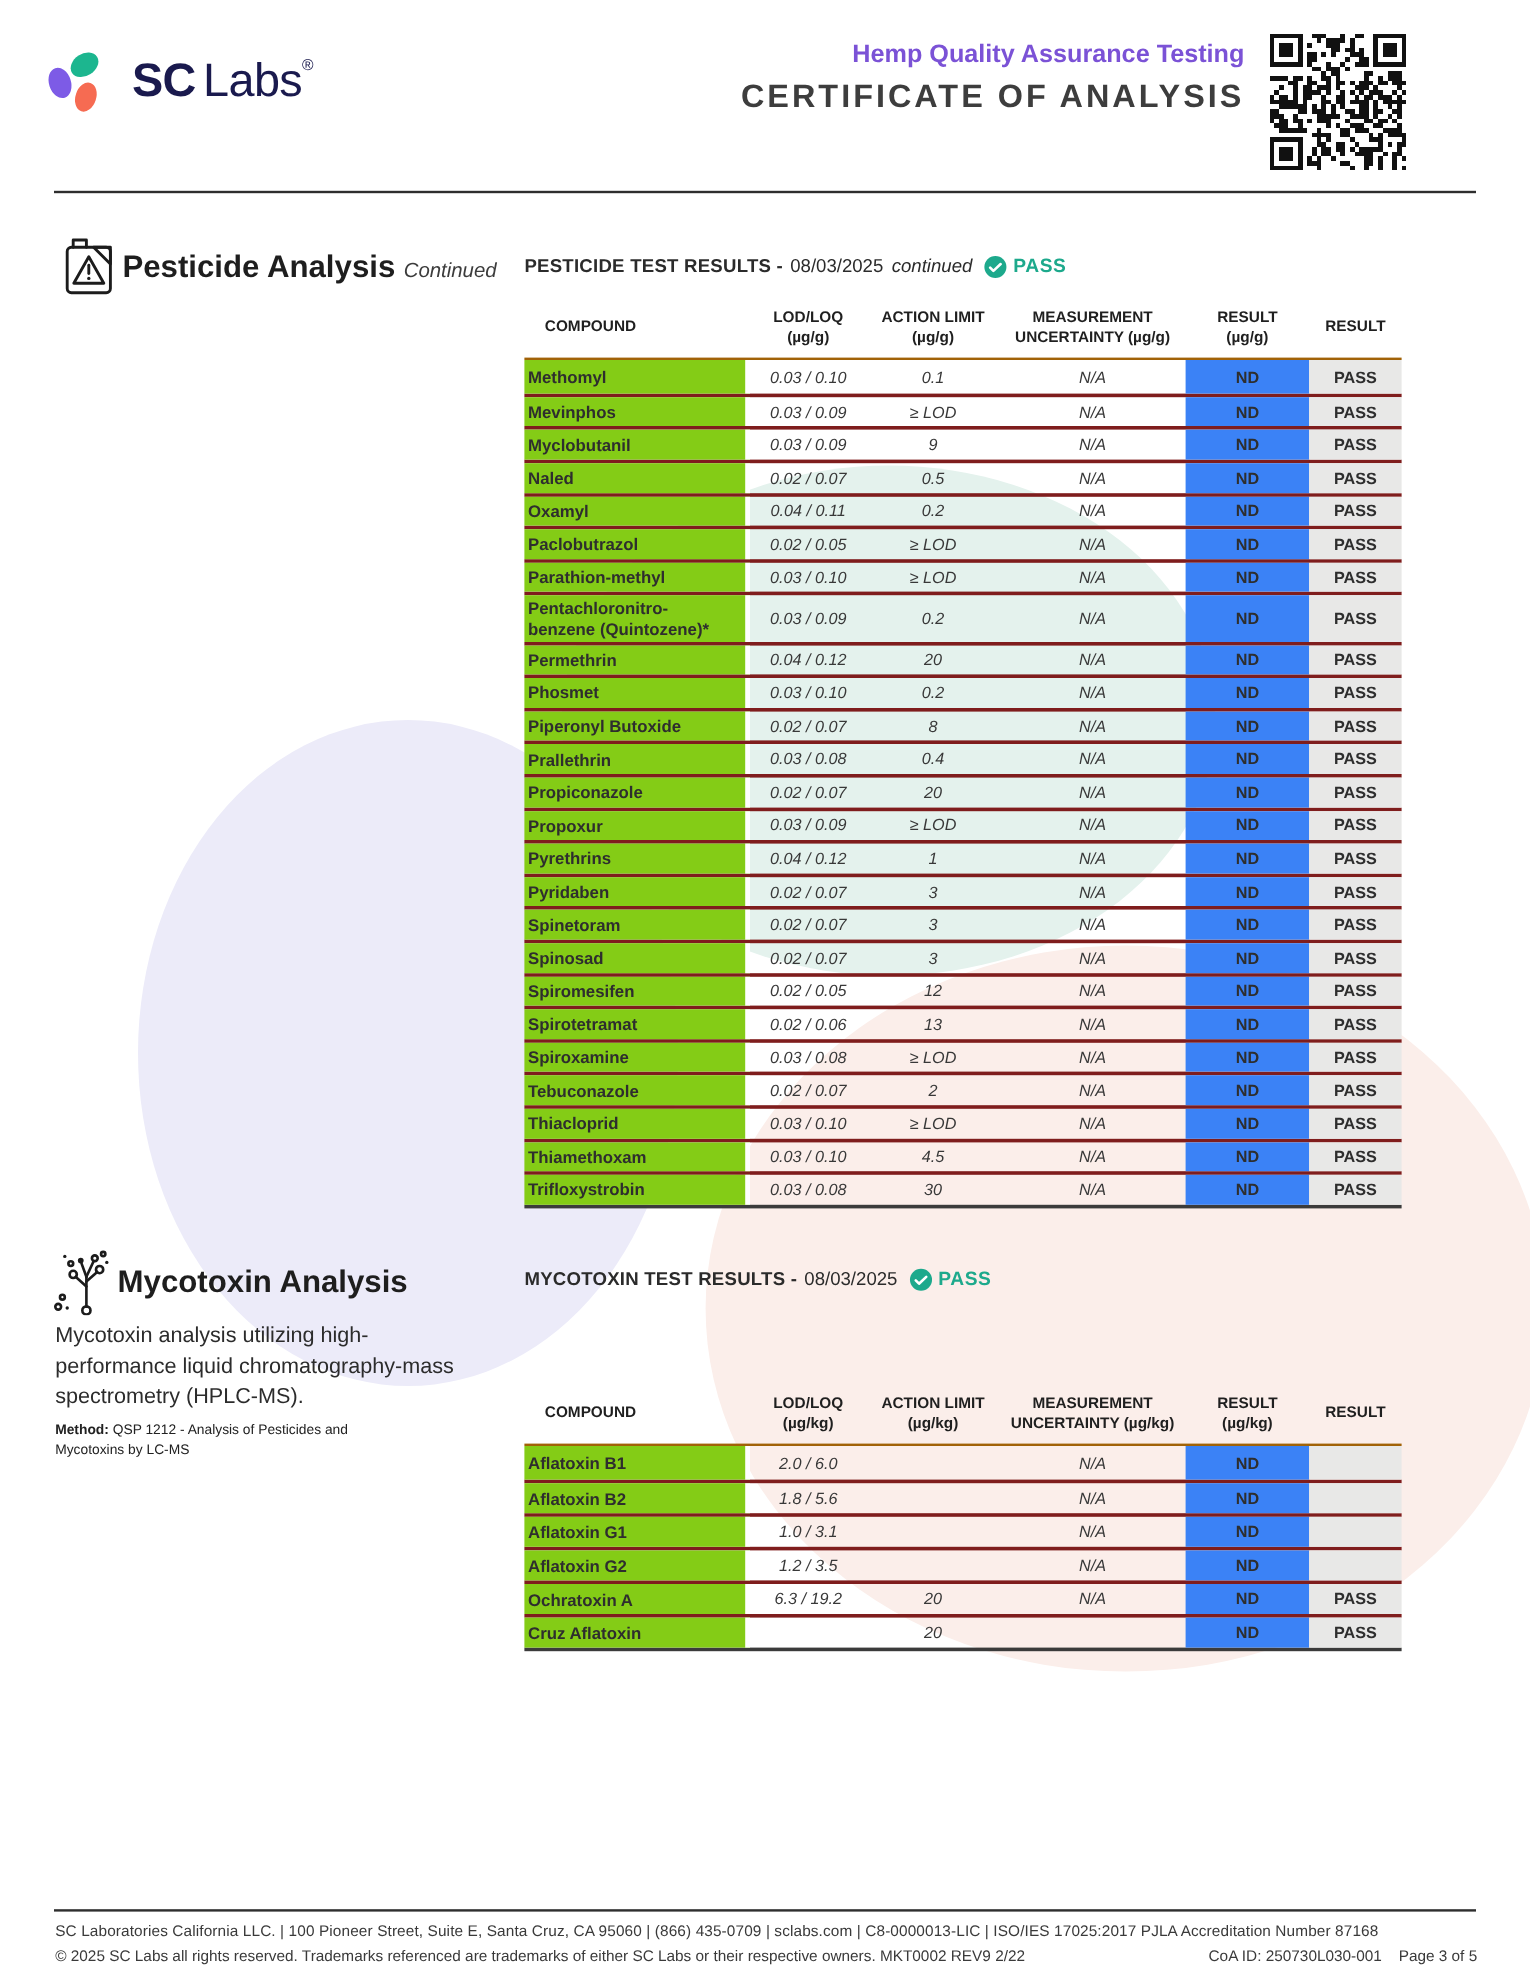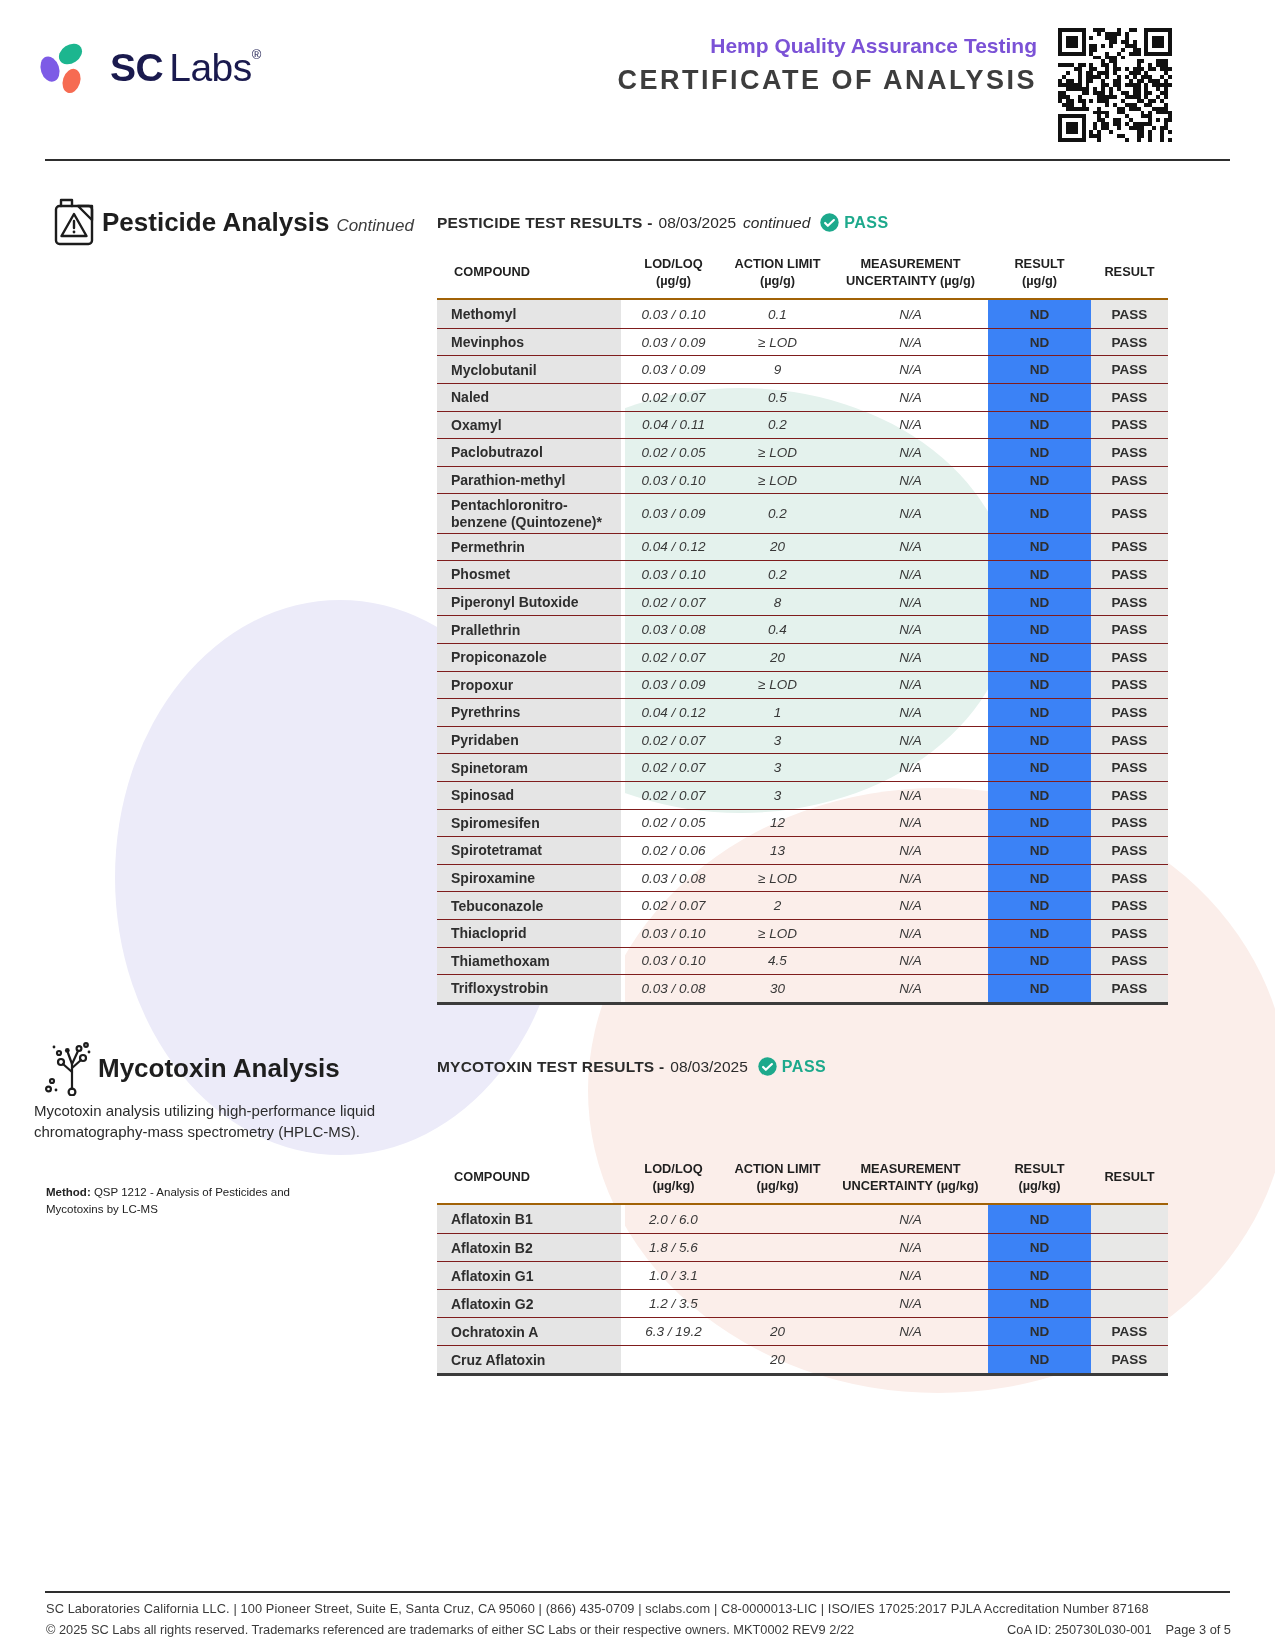--- a/index.html
+++ b/index.html
@@ -29,21 +29,21 @@
   .rule{position:absolute;left:45px;width:1185px;height:2px;background:#2e2e2e;}
   .rule.top{top:159px;}
   .rule.bottom{top:1591px;}
   
   .sec-head{position:absolute;display:flex;align-items:center;}
   .sec-head.pest{left:46px;top:194px;}
   .sec-head.myco{left:42px;top:1040px;}
   .sec-icon{width:56px;height:56px;flex:0 0 auto;}
   .sec-title{font-size:26px;font-weight:700;color:#1e1e1e;white-space:nowrap;}
   .sec-suffix{font-size:17px;font-style:italic;font-weight:400;color:#3c3c3c;margin-left:7px;}
-  .myco-desc{position:absolute;left:34px;top:1100px;width:352px;font-size:15px;line-height:1.42;color:#2c2c2c;}
+  .myco-desc{position:absolute;left:46px;top:1100px;width:352px;font-size:18px;line-height:1.42;color:#2c2c2c;}
   .myco-method{position:absolute;left:46px;top:1184px;width:300px;font-size:11.5px;line-height:1.5;color:#222;}
   .myco-method b{font-weight:700;}
   
   .tbl-col{position:absolute;left:437px;width:731px;}
   .tbl-col.pest{top:212px;}
   .tbl-col.myco{top:1056px;}
   .tbl-title{display:flex;align-items:center;font-size:15.5px;color:#2b2b2b;white-space:nowrap;}
   .tbl-title .bold{font-weight:700;letter-spacing:0.2px;}
   .tbl-title .date{font-weight:400;margin-left:6px;}
   .tbl-title .note{font-style:italic;margin-left:7px;}
@@ -52,24 +52,24 @@
   .pass-badge .lbl{font-size:16px;font-weight:700;color:#1da98c;letter-spacing:0.5px;}
   .t-wrap{border-bottom:3px solid #3b3b3b;}
   .t-wrap.pest{margin-top:15px;}
   .t-wrap.myco{margin-top:76px;}
   .t-grid{display:grid;grid-template-columns:188px 97px 111px 155px 103px 77px;}
   .t-head{border-bottom:2px solid #a16207;}
   .t-hcell{display:flex;flex-direction:column;justify-content:center;align-items:center;text-align:center;
     font-size:12.8px;font-weight:700;line-height:1.3;color:#1f1f1f;padding:8px 0 9px;}
   .t-hcell.c0{align-items:flex-start;text-align:left;padding-left:17px;}
   .t-row{min-height:27.6px;}
-  .t-row + .t-row{border-top:1px solid #7f1d1d;}
+  .t-row + .t-row{border-top:3px solid #7f1d1d;}
   .t-cell{display:flex;align-items:center;justify-content:center;text-align:center;font-size:13.5px;color:#2e2e2e;padding:3px 0;}
-  .t-cell.c0{justify-content:flex-start;text-align:left;padding-left:14px;font-size:14px;font-weight:700;
-    background:#e5e5e5;border-right:4px solid #ffffff;white-space:pre-line;line-height:1.15;}
+  .t-cell.c0{justify-content:flex-start;text-align:left;padding-left:3px;font-size:14px;font-weight:700;
+    background:#84cc16;border-right:4px solid #ffffff;white-space:pre-line;line-height:1.15;}
   .t-cell.c1,.t-cell.c2,.t-cell.c3{font-style:italic;color:#383838;}
   .t-cell.c4{background:#3b82f6;font-weight:700;}
   .t-cell.c5{background:#e8e8e7;font-weight:700;}
   .myco .t-row{min-height:28px;}
   
   .foot1{position:absolute;left:46px;top:1601px;width:1185px;font-size:12.8px;color:#3a3a3a;letter-spacing:0.1px;}
   .foot2{position:absolute;left:46px;top:1622px;width:1185px;font-size:12.8px;color:#3a3a3a;display:flex;}
   .foot2 .copy{flex:1 1 auto;}
   .foot2 .coa{margin-right:14px;}
 </style>

